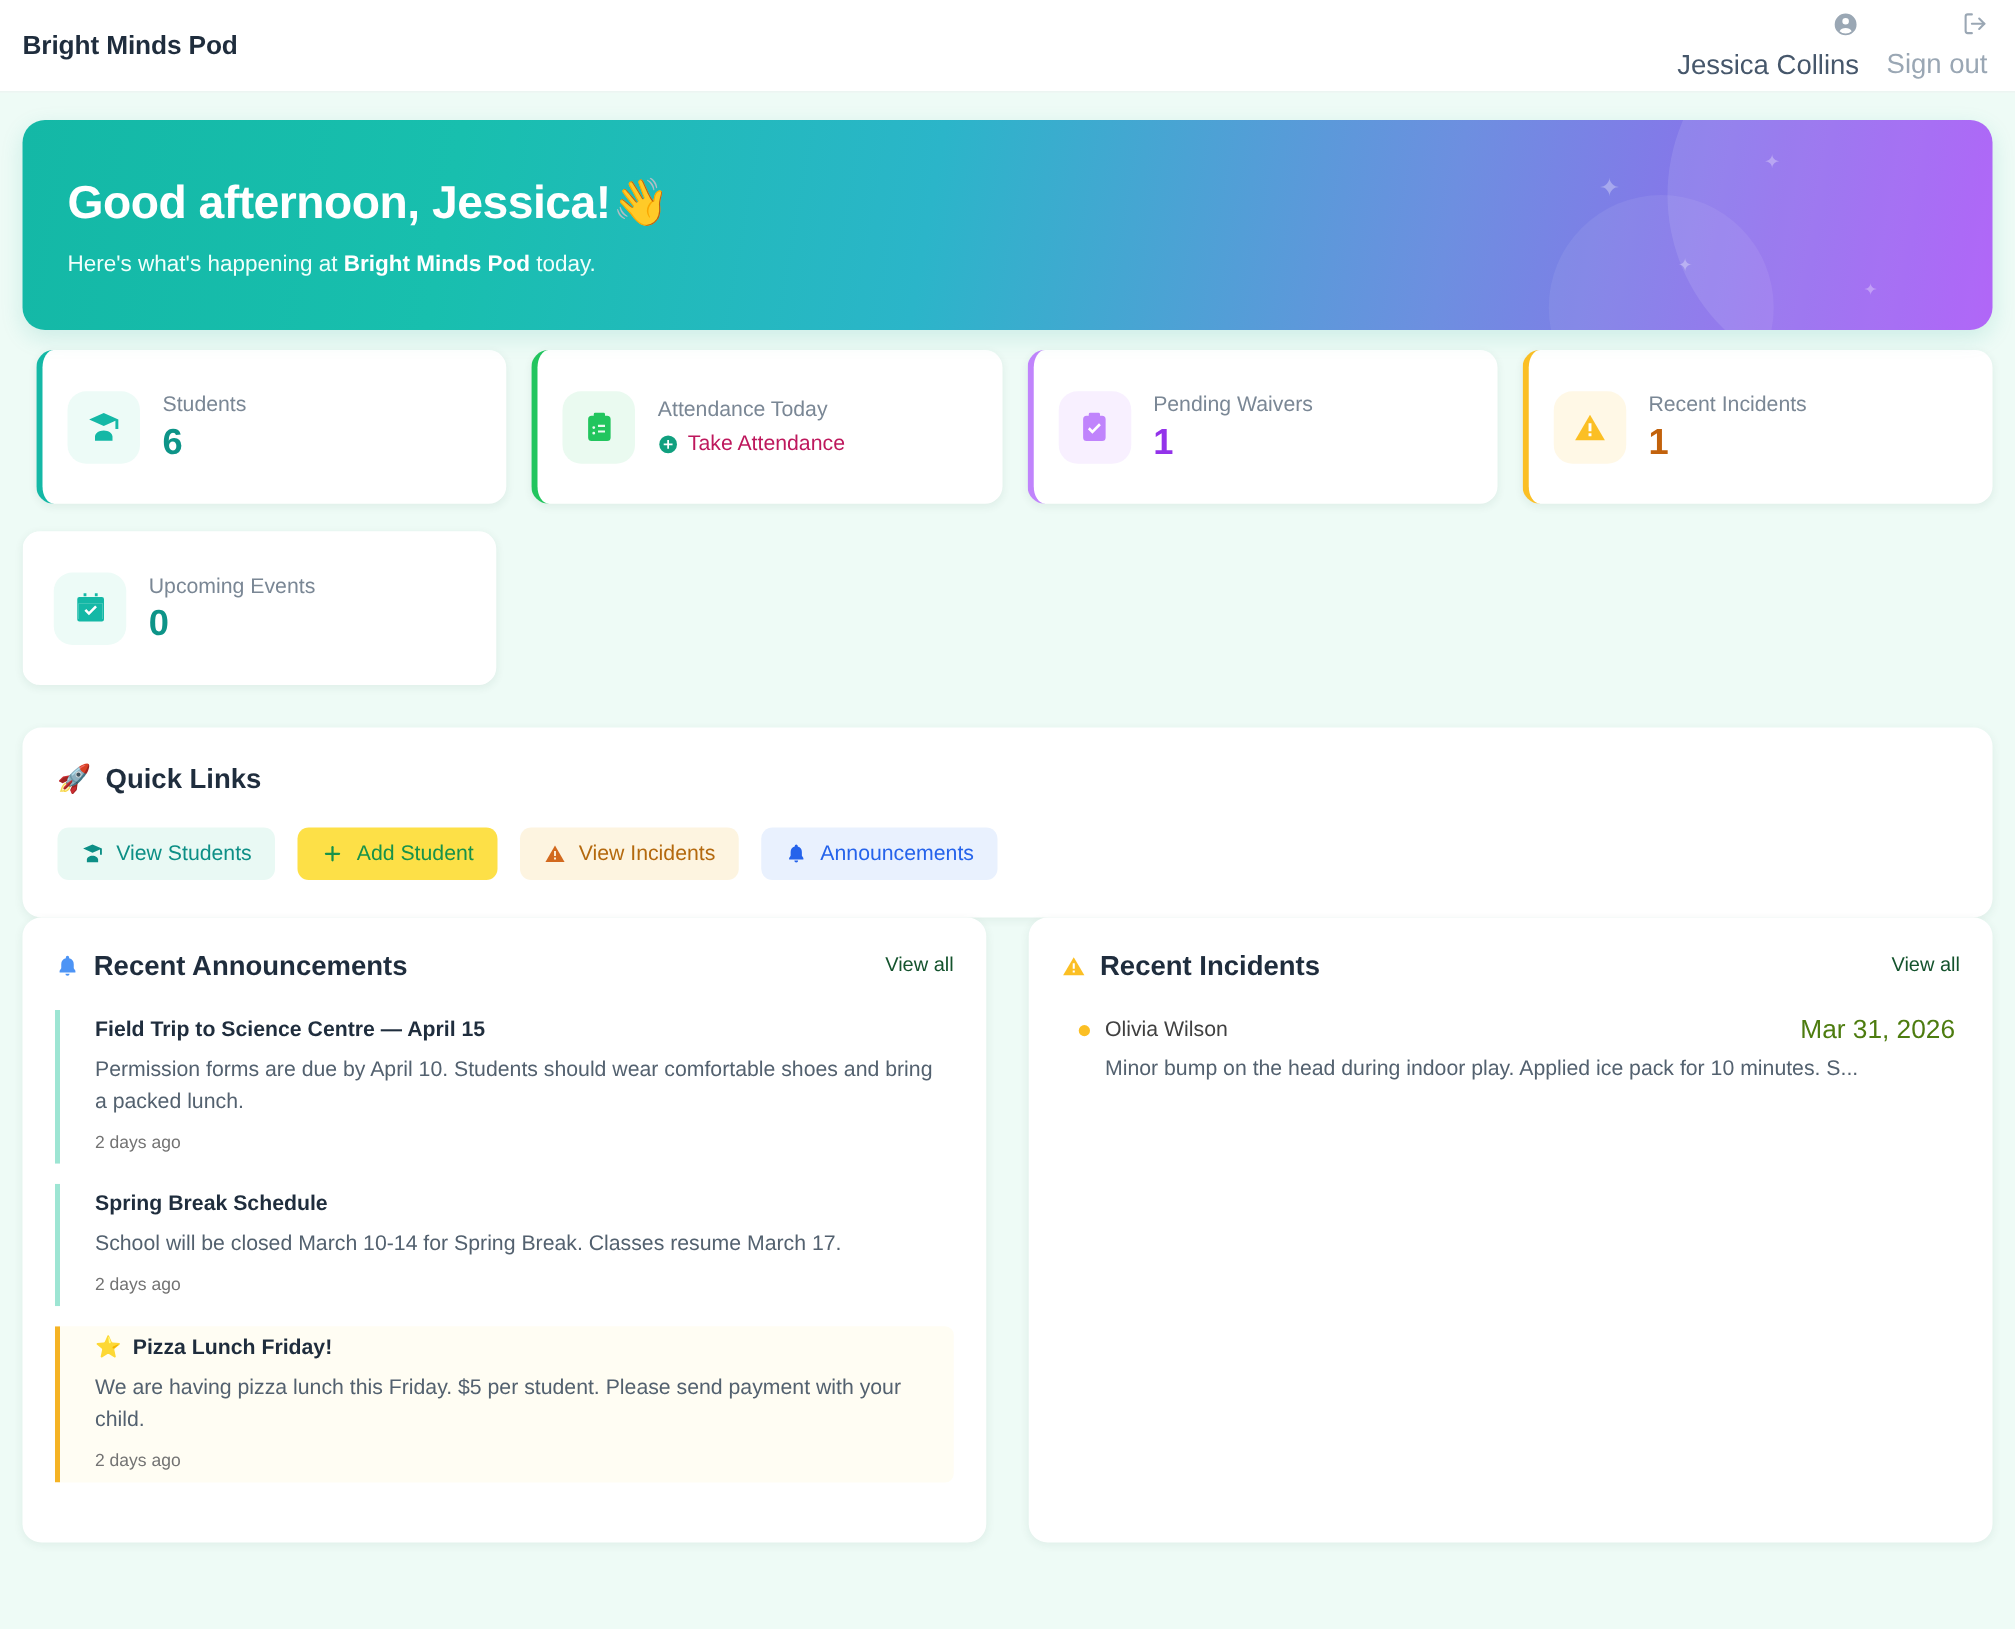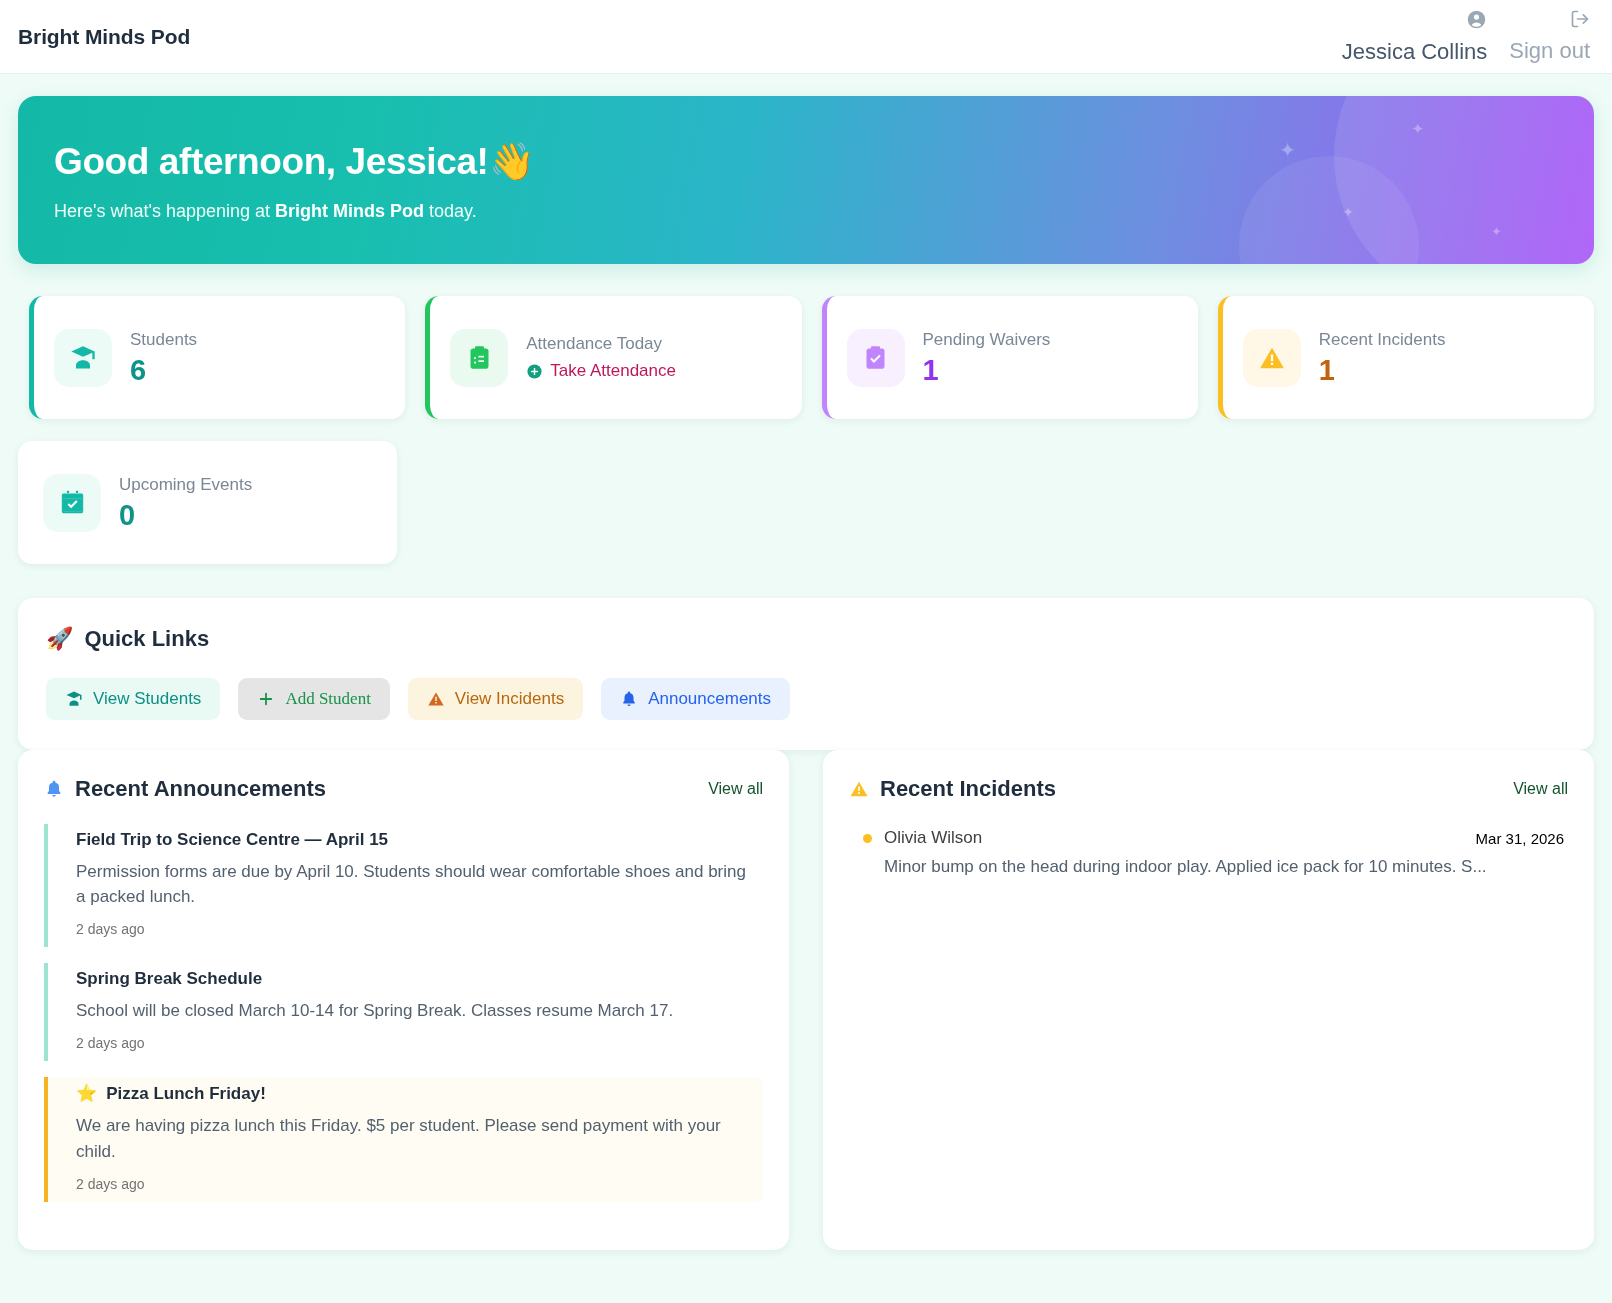--- a/index.html
+++ b/index.html
@@ -89,21 +89,21 @@
     font-size: 18px;
     color: #f0fffb;
   }
   .hero p b { font-weight: 700; color: #ffffff; }
 
   
   .stats-grid {
     display: grid;
     grid-template-columns: repeat(4, 1fr);
     gap: 20px;
-    margin-top: 32px;
+    margin-top: 16px;
     padding-left: 11px;
   }
   .stat-card {
     background: #ffffff;
     border-radius: 14px;
     height: 123px;
     padding: 0 20px;
     display: flex;
     align-items: center;
     gap: 18px;
@@ -166,21 +166,21 @@
   .ql-pill {
     display: flex; align-items: center; gap: 10px;
     height: 42px;
     padding: 0 19px;
     border-radius: 9px;
     font-size: 17px;
     cursor: pointer;
     white-space: nowrap;
   }
   .ql-teal   { background: #e9f9f4; color: #0d8f86; }
-  .ql-green  { background: #e5e5e5; color: #17924a; font-family: Liberation Serif, serif; }
+  .ql-green  { background: #fde047; color: #17924a; }
   .ql-amber  { background: #fdf4e0; color: #b4690e; }
   .ql-blue   { background: #e9f1fe; color: #2563eb; }
 
   
   .bottom-grid {
     display: grid;
     grid-template-columns: 1fr 1fr;
     gap: 34px;
     padding-bottom: 0;
   }
@@ -213,21 +213,21 @@
     display: flex; align-items: center; justify-content: space-between;
   }
   .inc-name {
     display: flex; align-items: center; gap: 12px;
     font-size: 17px; color: #404040;
   }
   .inc-dot {
     width: 9px; height: 9px; border-radius: 50%;
     background: #fbbf24; flex: 0 0 auto;
   }
-  .inc-date { font-size: 15px; color: #000000; }
+  .inc-date { font-size: 21px; color: #4d7c0f; }
   .inc-desc {
     margin-top: 9px; margin-left: 21px;
     font-size: 17px; color: #53616f;
     white-space: nowrap; overflow: hidden;
   }
 </style>
 </head>
 <body>
 
 <div class="app-header">

